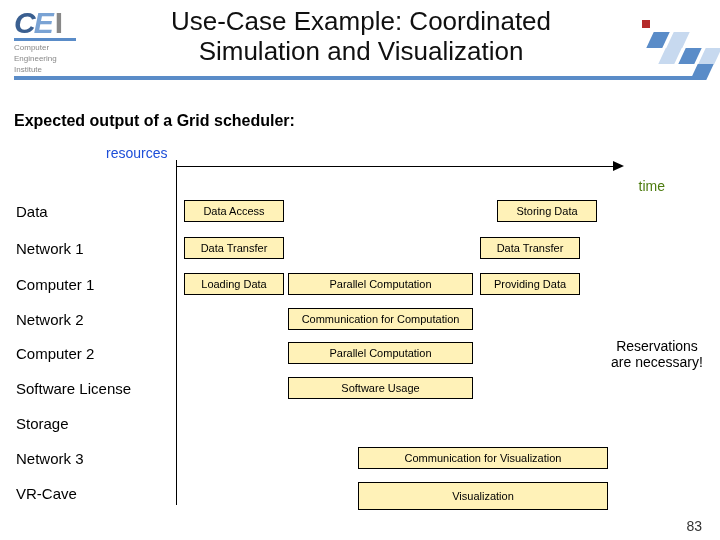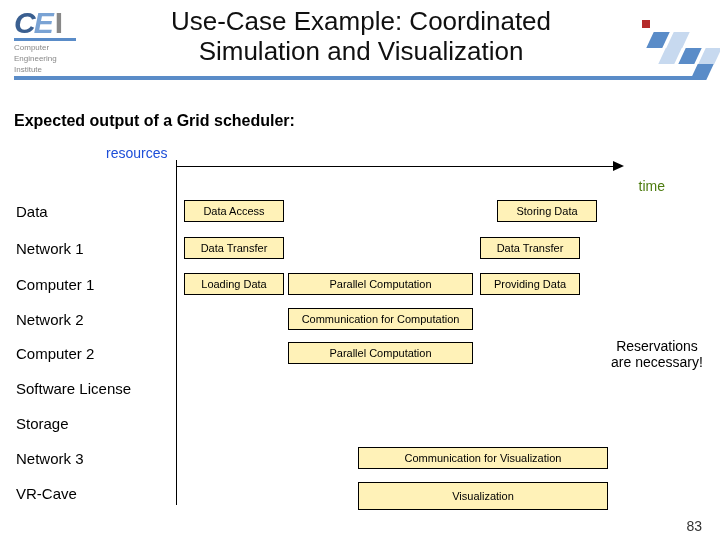--- a/index.html
+++ b/index.html
@@ -83,20 +83,21 @@
 <div class="box" style="left:480px; top:237px; width:100px; height:22px;">Data Transfer</div>
 
 <div class="box" style="left:184px; top:273px; width:100px; height:22px;">Loading Data</div>
 <div class="box" style="left:288px; top:273px; width:185px; height:22px;">Parallel Computation</div>
 <div class="box" style="left:480px; top:273px; width:100px; height:22px;">Providing Data</div>
 
 <div class="box" style="left:288px; top:308px; width:185px; height:22px;">Communication for Computation</div>
 
 <div class="box" style="left:288px; top:342px; width:185px; height:22px;">Parallel Computation</div>
 
+<div class="box" style="left:288px; top:377px; width:185px; height:22px;">Software Usage</div>
 
 
 <div class="box" style="left:358px; top:447px; width:250px; height:22px;">Communication for Visualization</div>
 
 <div class="box" style="left:358px; top:482px; width:250px; height:28px;">Visualization</div>
 
 <div class="callout">Reservations are necessary!</div>
 <div class="pagenum">83</div>
 
 </div>

